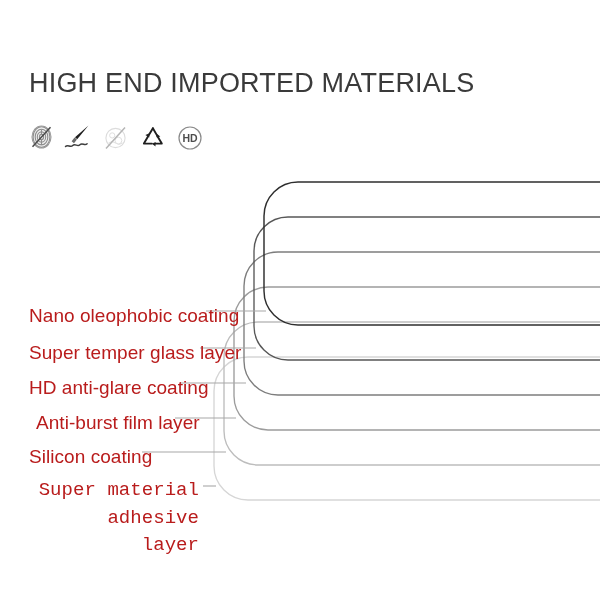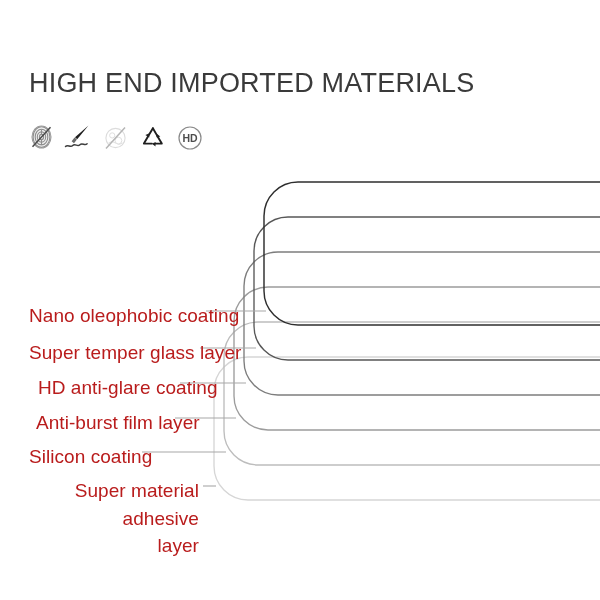--- a/index.html
+++ b/index.html
@@ -167,19 +167,19 @@
     <line x1="206" y1="311" x2="266" y2="311" stroke="#a8a8a8" stroke-width="1.1"></line>
     <line x1="200" y1="348" x2="256" y2="348" stroke="#a8a8a8" stroke-width="1.1"></line>
     <line x1="180" y1="383" x2="246" y2="383" stroke="#a8a8a8" stroke-width="1.1"></line>
     <line x1="175" y1="418" x2="236" y2="418" stroke="#a8a8a8" stroke-width="1.1"></line>
     <line x1="142" y1="452" x2="226" y2="452" stroke="#a8a8a8" stroke-width="1.1"></line>
     <line x1="203" y1="486" x2="216" y2="486" stroke="#a8a8a8" stroke-width="1.1"></line>
   </svg>
 
   <div class="layer-label" style="left:29px; top:302px;">Nano oleophobic coating</div>
   <div class="layer-label" style="left:29px; top:339px;">Super temper glass layer</div>
-  <div class="layer-label" style="left:29px; top:374px;margin-left:9px;">HD anti-glare coating</div>
+  <div class="layer-label" style="left:29px; top:374px;">HD anti-glare coating</div>
   <div class="layer-label" style="left:36px; top:409px;">Anti-burst film layer</div>
   <div class="layer-label" style="left:29px; top:443px;">Silicon coating</div>
-  <div class="layer-label" style="left:29px; top:477px; width:170px;">Super material adhesive
+  <div class="layer-label" style="left:29px; top:477px; width:170px;font-family:Liberation Mono, monospace;">Super material adhesive
 layer</div>
 
 </div>
 
 </body></html>

